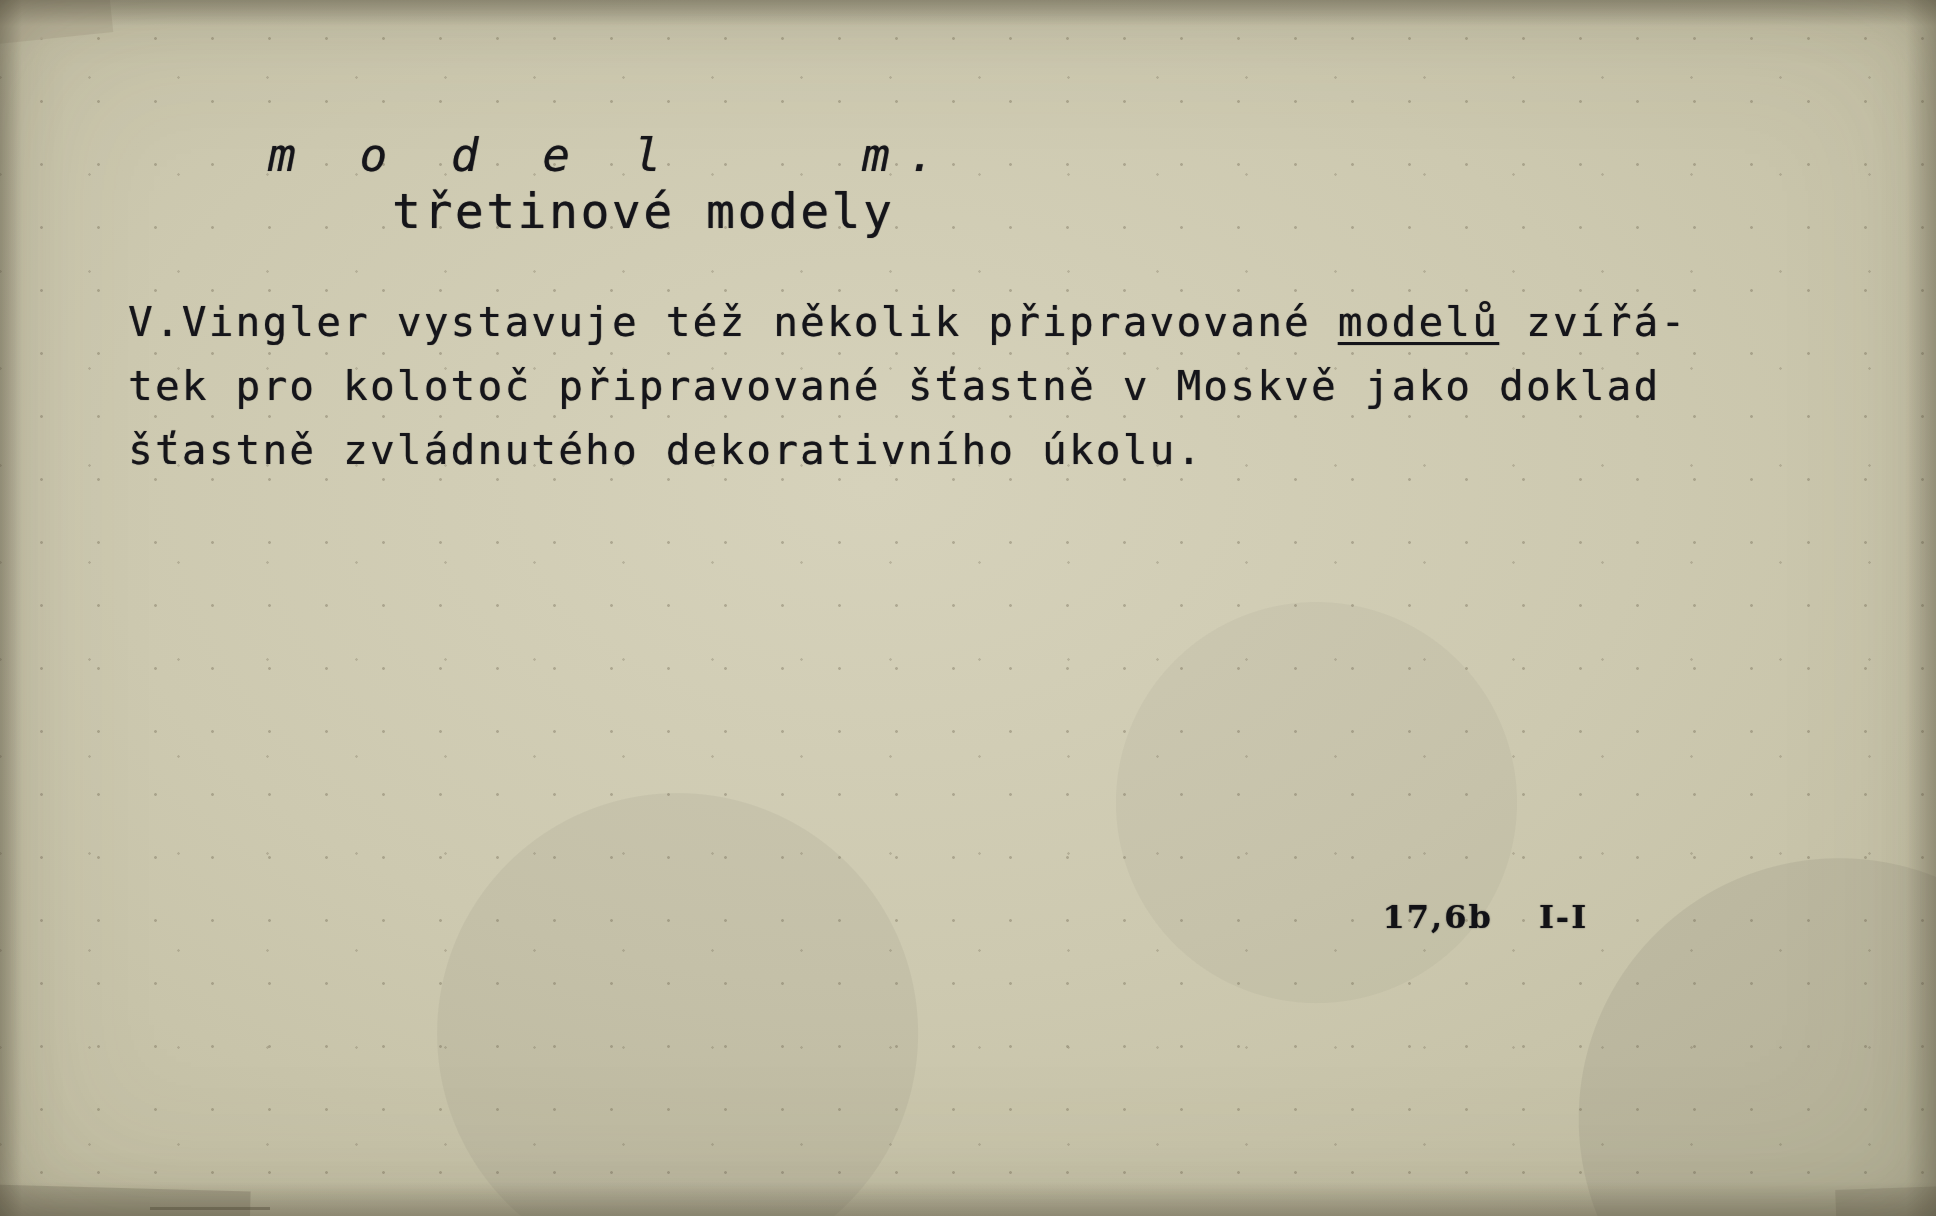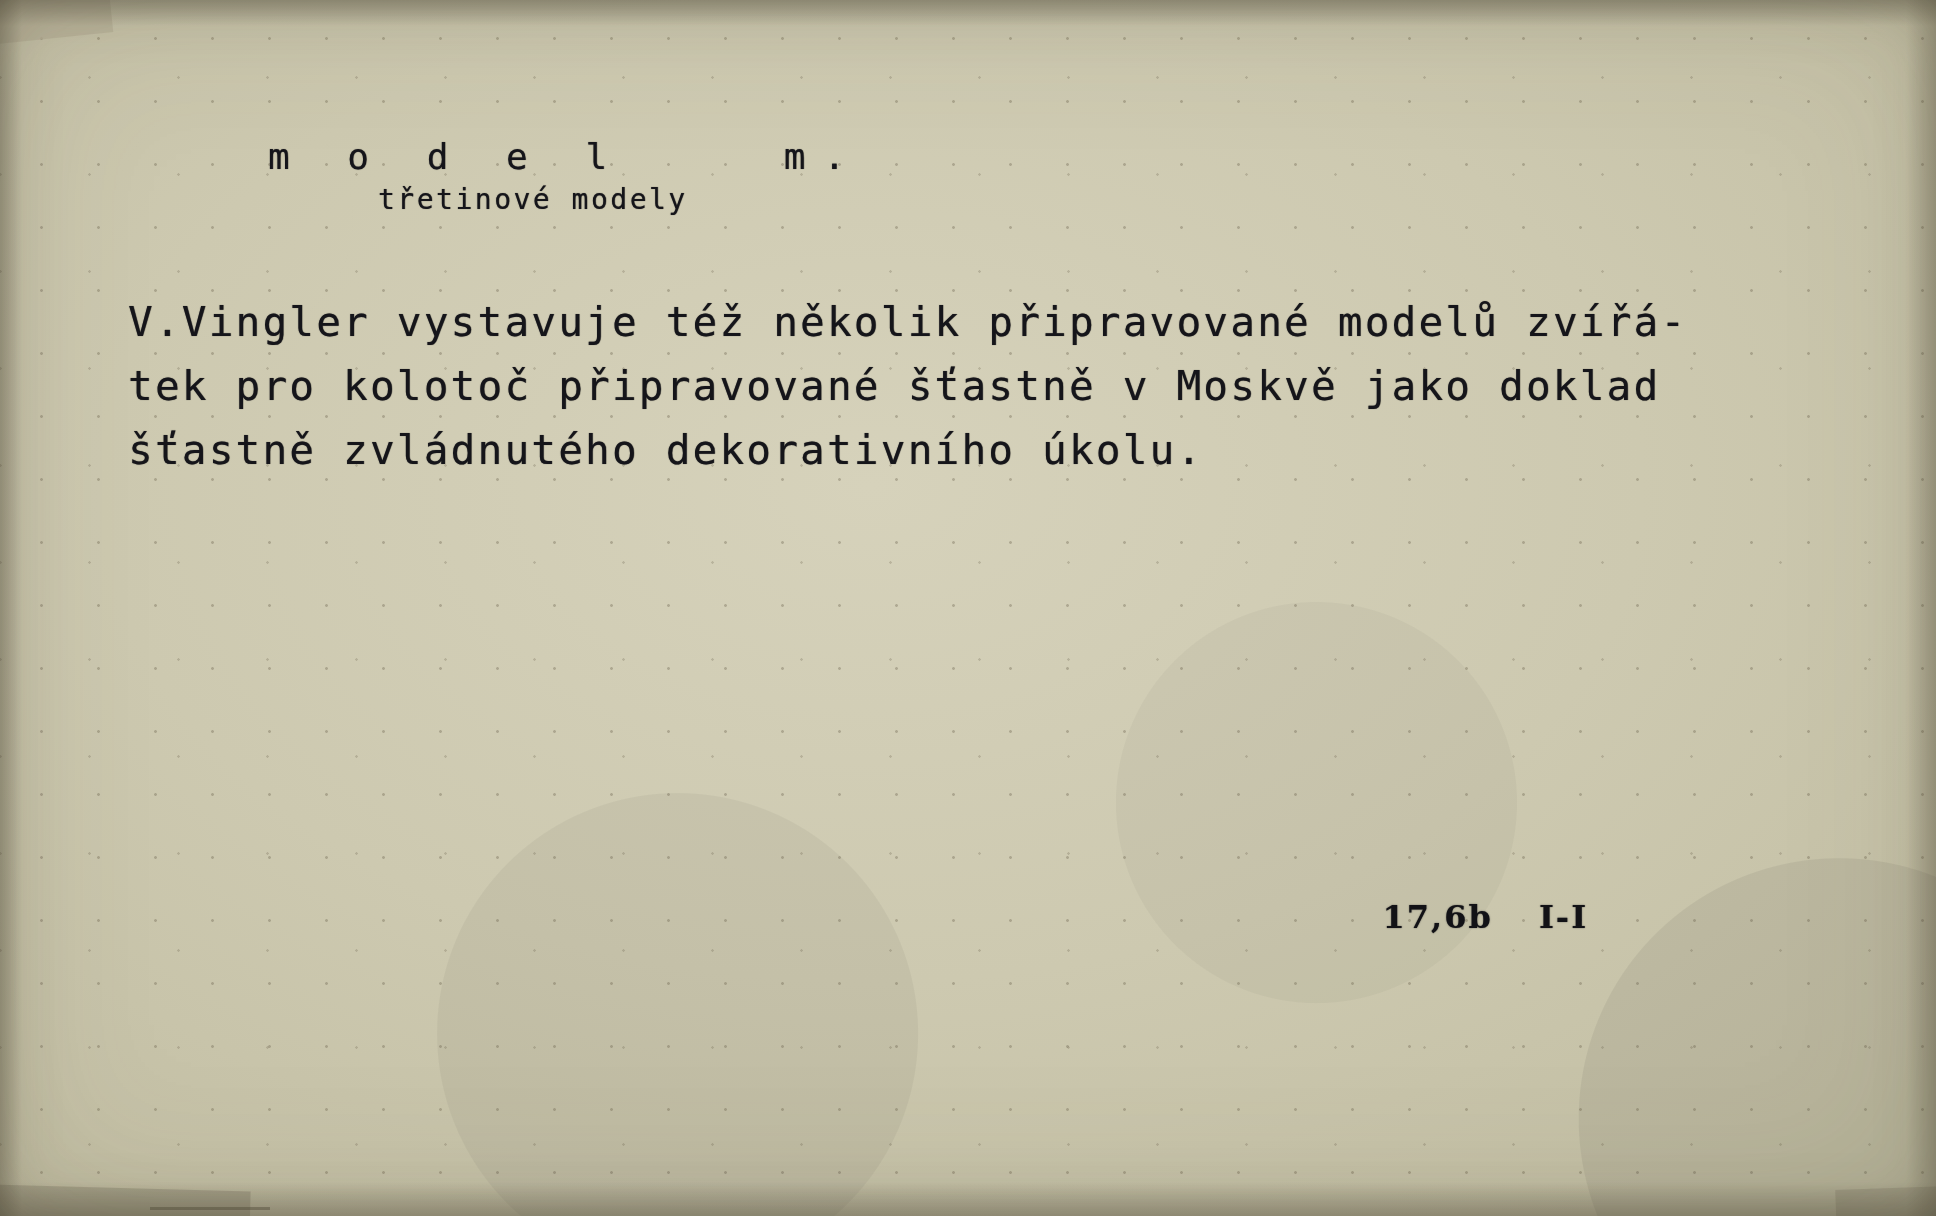--- a/index.html
+++ b/index.html
@@ -101,42 +101,44 @@
   
   .typed {
     position: absolute;
     white-space: pre;
     color: #15151a;
     text-shadow: 0 0 1.1px rgba(20,20,25,0.55), 0.5px 0.3px 0.6px rgba(40,38,30,0.35);
   }
 
   #heading-title {
     left: 268px;
-    top: 136px;
-    font-size: 36px;
+    top: 128px;
+    font-size: 46px;
     letter-spacing: 18px;
     font-weight: 500;
+    font-style: italic;
   }
   #heading-sub {
-    left: 378px;
+    left: 392px;
     top: 183px;
-    font-size: 28px;
+    font-size: 48px;
     letter-spacing: 2.5px;
   }
 
   .body-line {
     left: 128px;
     font-size: 41px;
     letter-spacing: 2.2px;
   }
   #body-line-0 { top: 298px; }
   #body-line-1 { top: 362px; }
   #body-line-2 { top: 426px; }
 
   .underline-word {
+    text-decoration: underline;
     text-decoration-thickness: 2.5px;
     text-underline-offset: 6px;
   }
 
   #stamp-year {
     left: 1238px;
     top: 768px;
     font-size: 45px;
     letter-spacing: 1px;
     font-family: "DejaVu Serif", serif;

